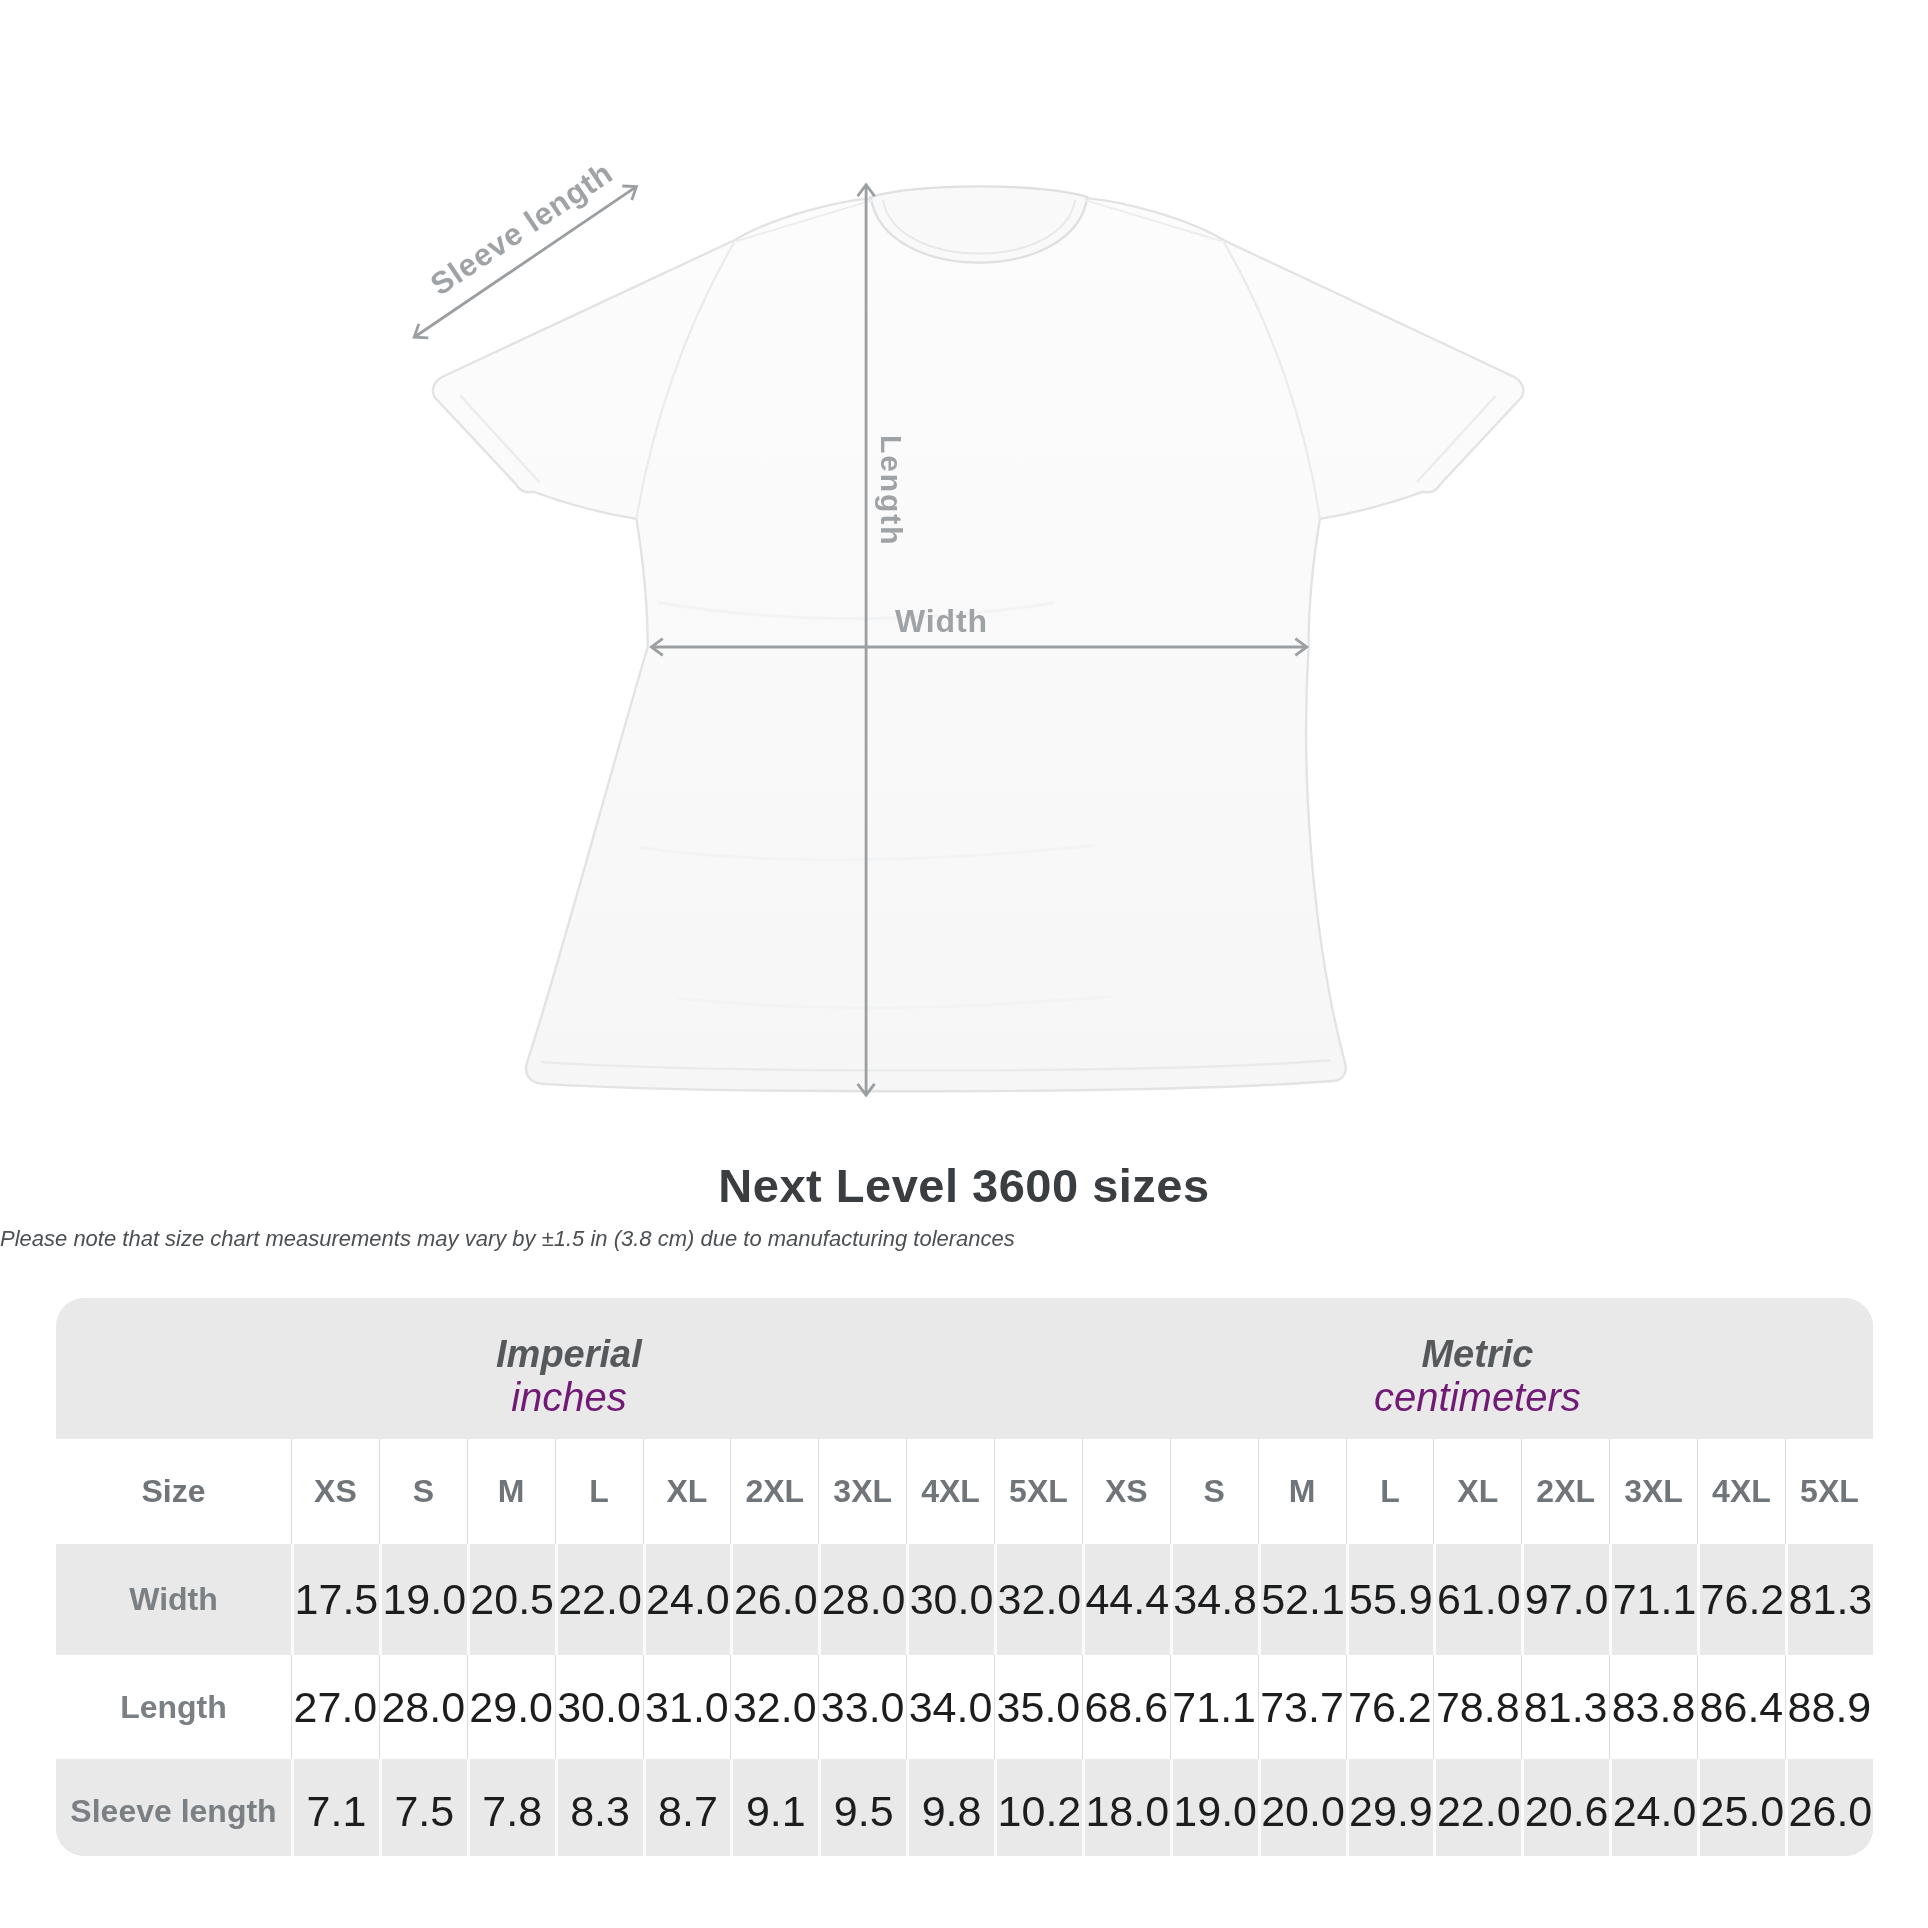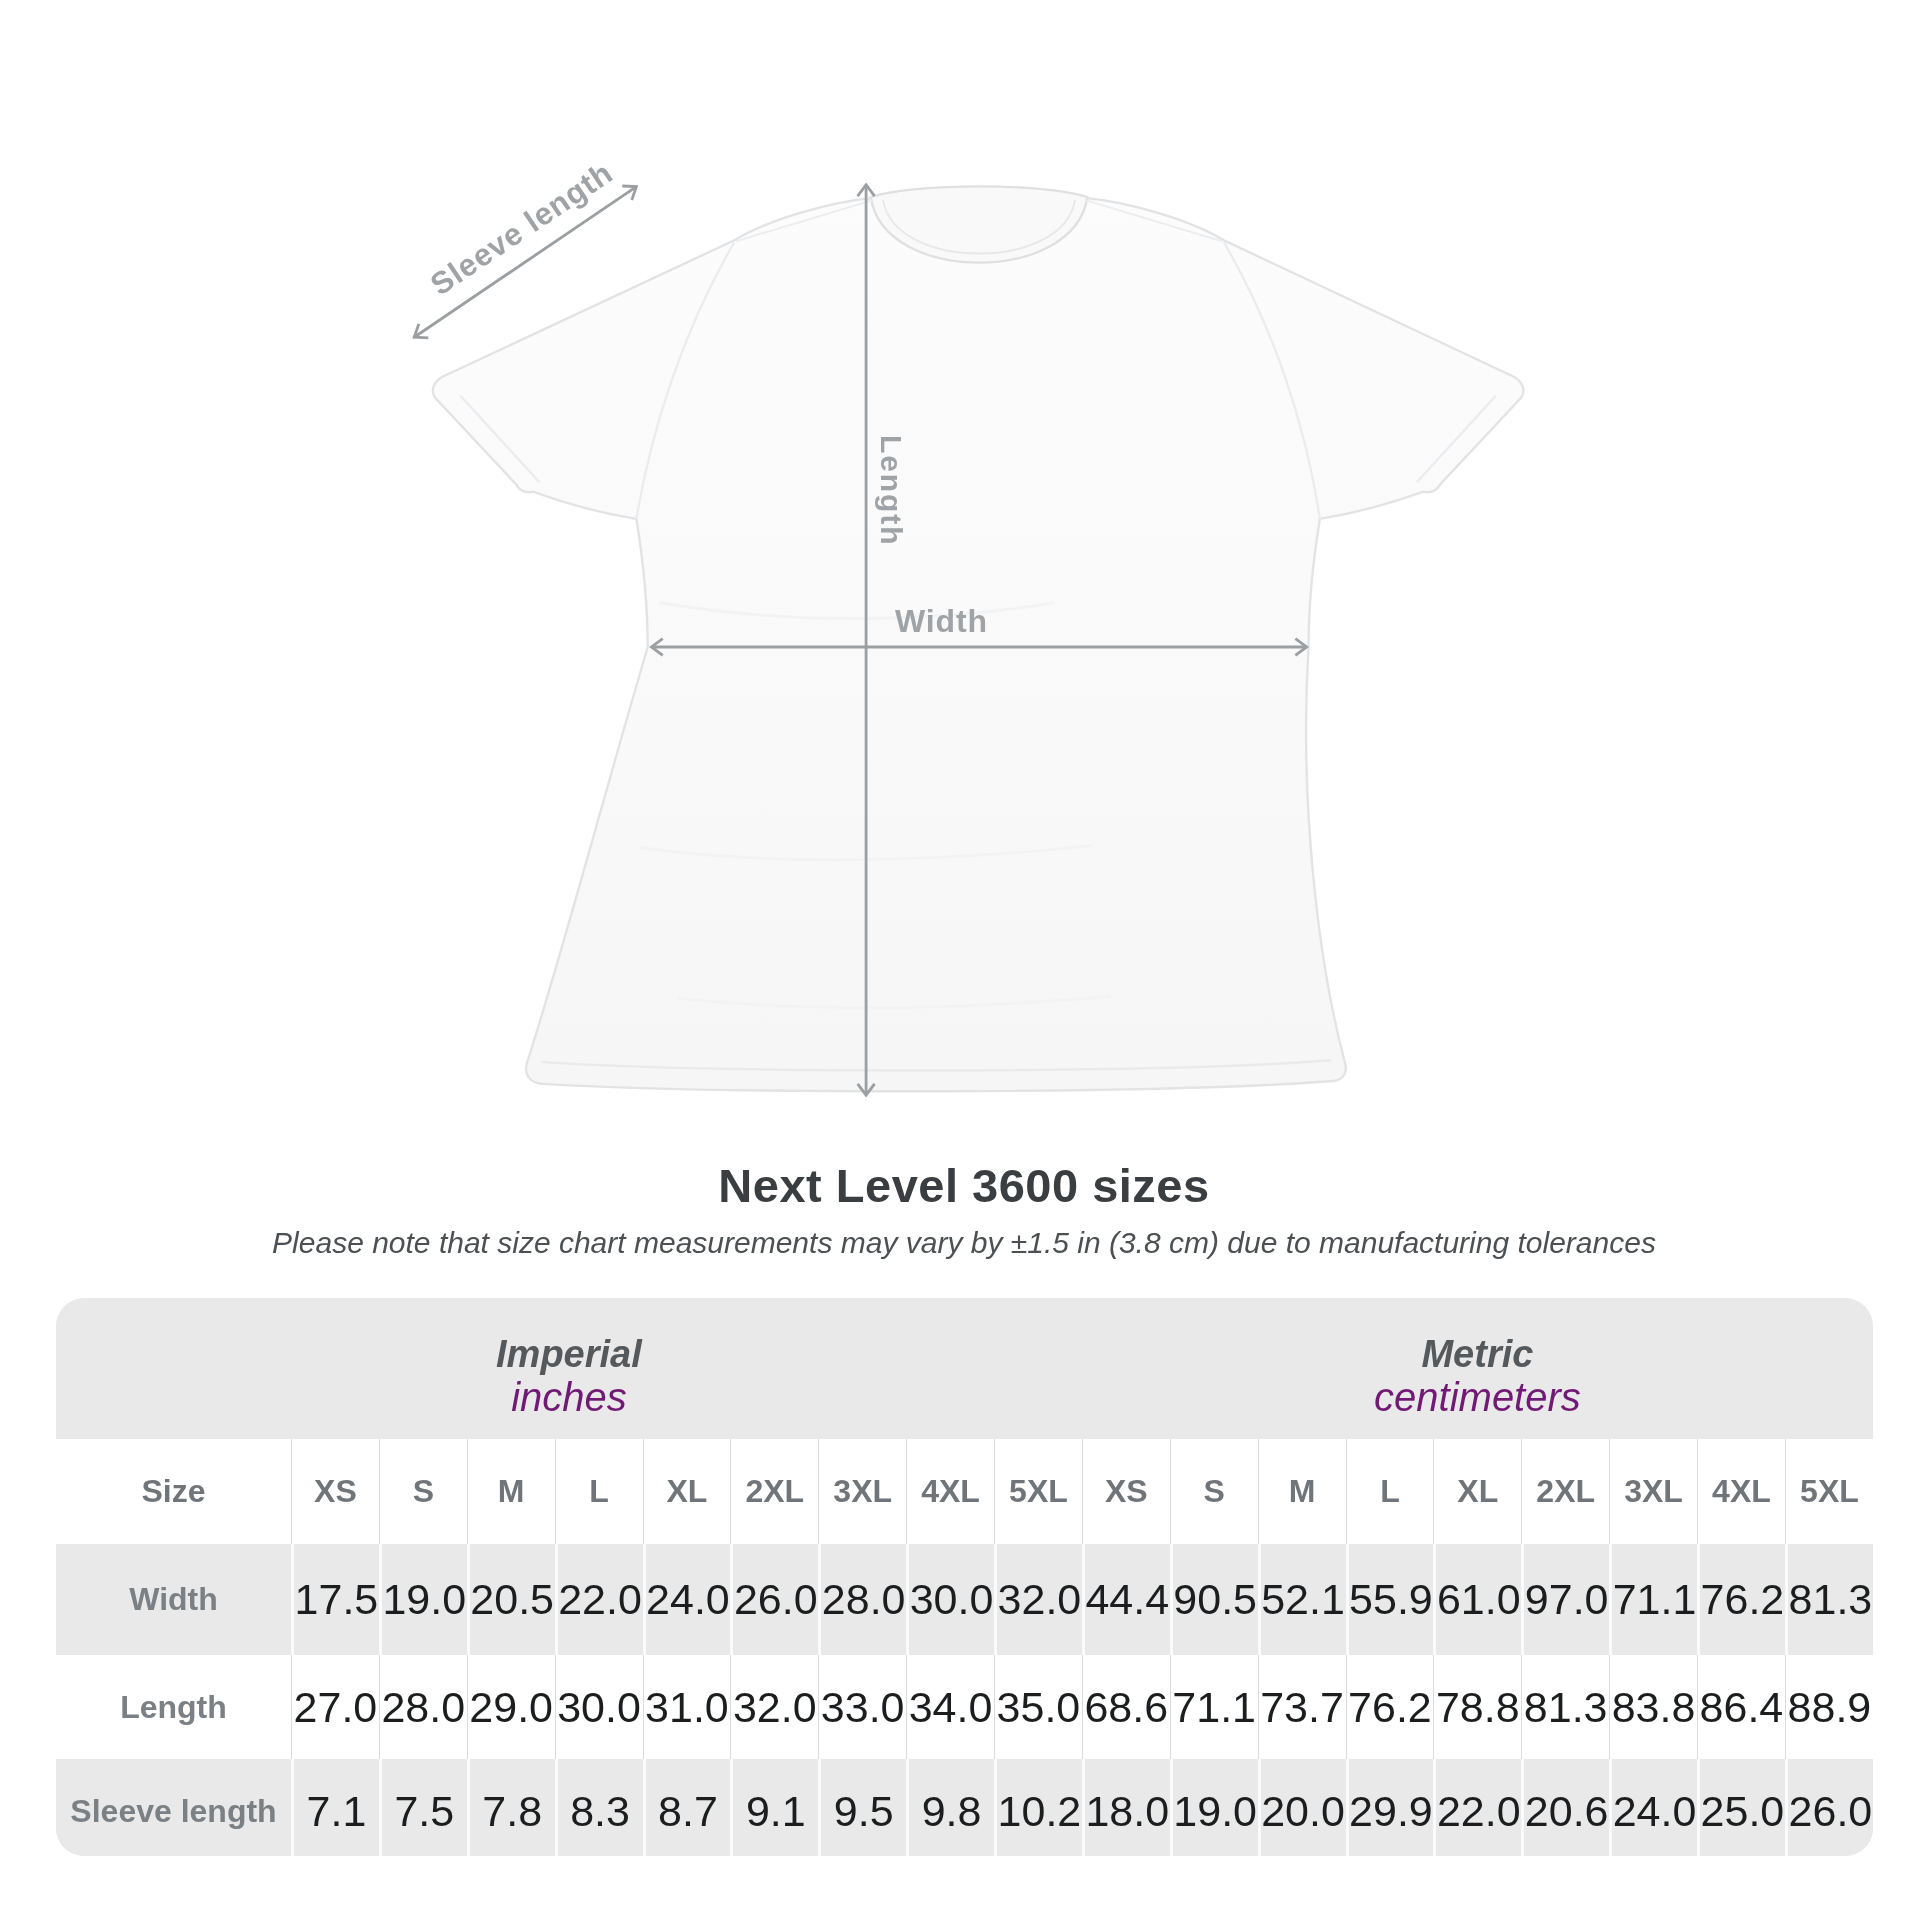--- a/index.html
+++ b/index.html
@@ -23,22 +23,22 @@
   .ann-width {
     left:819px; top:603px; width:245px; text-align:center;
     font-size:32px; letter-spacing:0.9px;
   }
 
   .title {
     position:absolute; left:0; top:1158px; width:100%; text-align:center;
     font-size:47px; font-weight:bold; color:#3b3e41; letter-spacing:0.5px;
   }
   .note {
-    position:absolute; left:0; top:1226px; width:100%; text-align:center;
-    font-size:30px; font-style:italic; color:#4c5053;
+    position:absolute; left:0; top:1226px; width:100%; text-align:left;
+    font-size:22px; font-style:italic; color:#4c5053;
   }
 
   
   .table-wrap {
     position:absolute; left:56px; top:1298px; width:1817px; height:558px;
     background:#e9e9e9; border-radius:28px; overflow:hidden;
   }
   table.sizes {
     width:100%; height:100%; border-collapse:separate; border-spacing:0;
     table-layout:fixed;
@@ -196,21 +196,21 @@
             <td class="val-cell">17.5</td>
             <td class="val-cell">19.0</td>
             <td class="val-cell">20.5</td>
             <td class="val-cell">22.0</td>
             <td class="val-cell">24.0</td>
             <td class="val-cell">26.0</td>
             <td class="val-cell">28.0</td>
             <td class="val-cell">30.0</td>
             <td class="val-cell">32.0</td>
             <td class="val-cell">44.4</td>
-            <td class="val-cell">90.5</td>
+            <td class="val-cell">34.8</td>
             <td class="val-cell">52.1</td>
             <td class="val-cell">55.9</td>
             <td class="val-cell">61.0</td>
             <td class="val-cell">97.0</td>
             <td class="val-cell">71.1</td>
             <td class="val-cell">76.2</td>
             <td class="val-cell">81.3</td>
           </tr>
           <tr class="r-length row-white">
             <td class="lbl-cell">Length</td>

